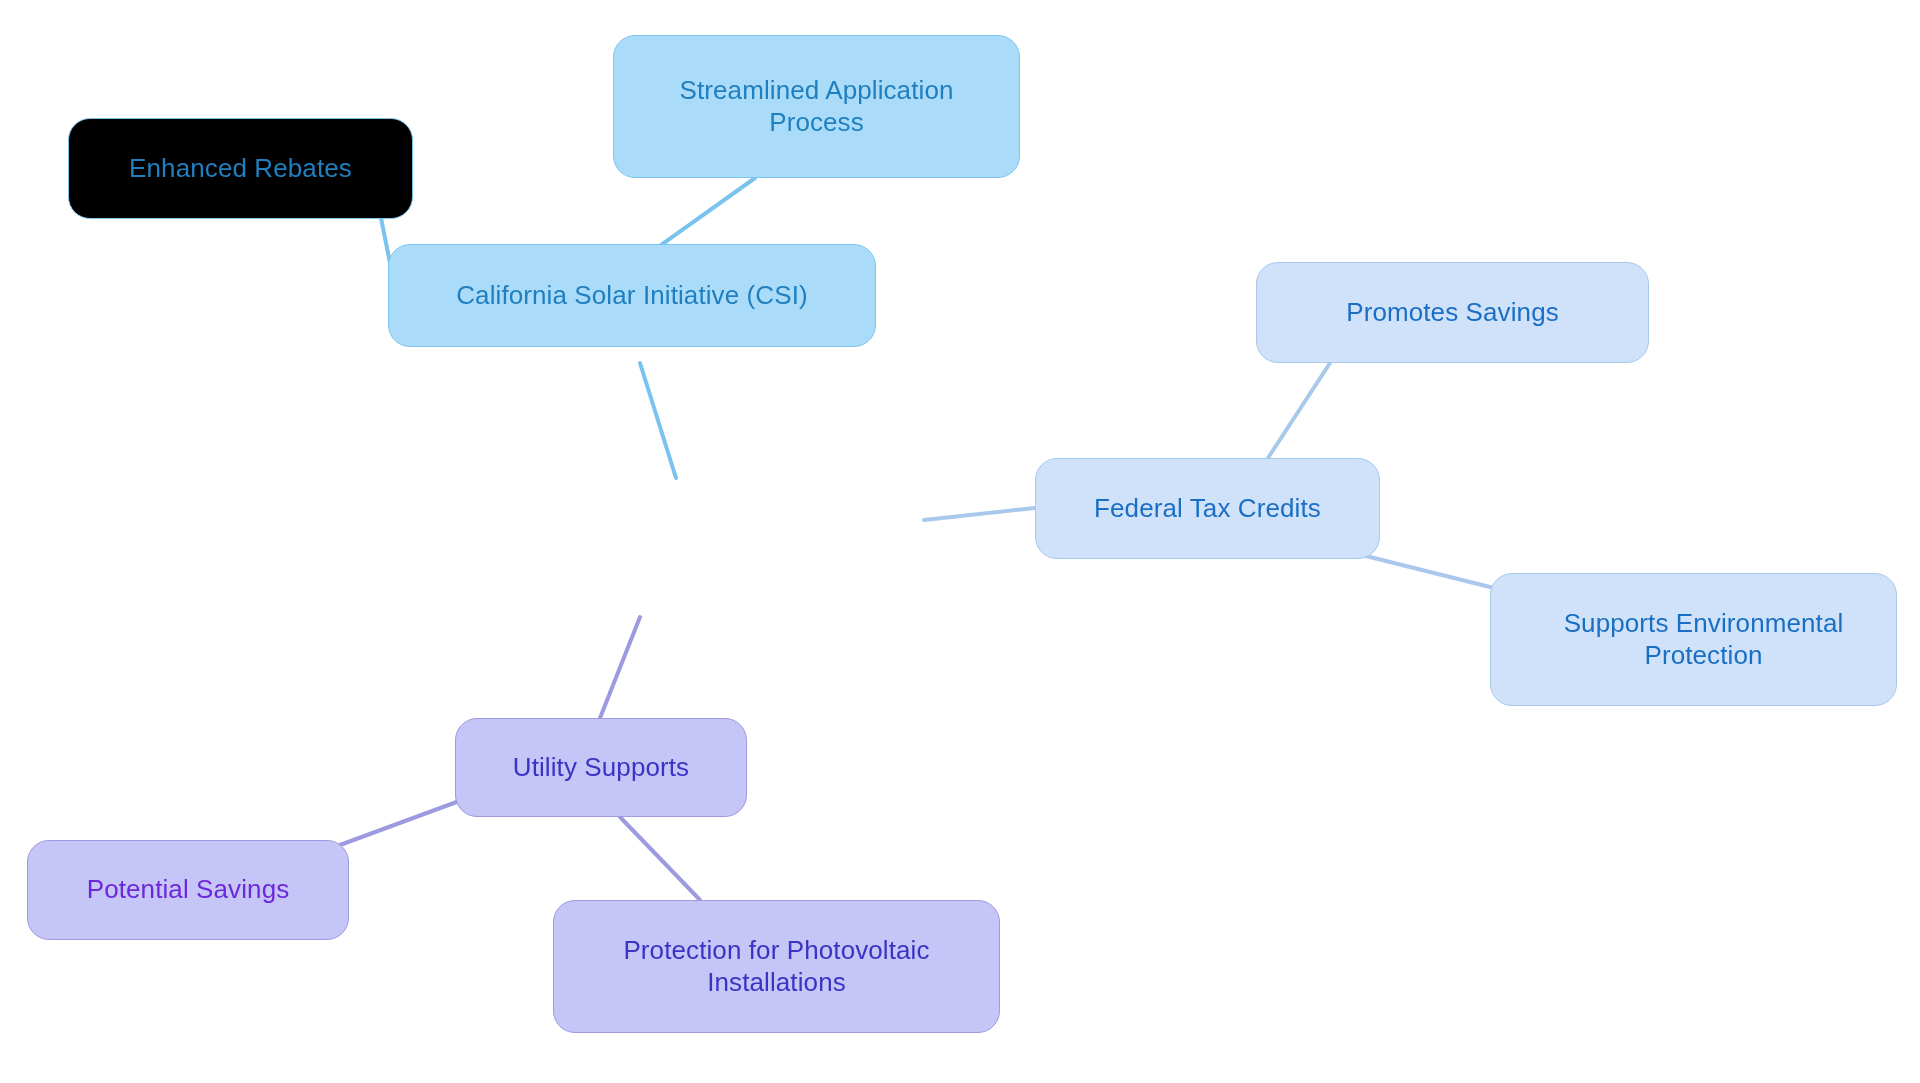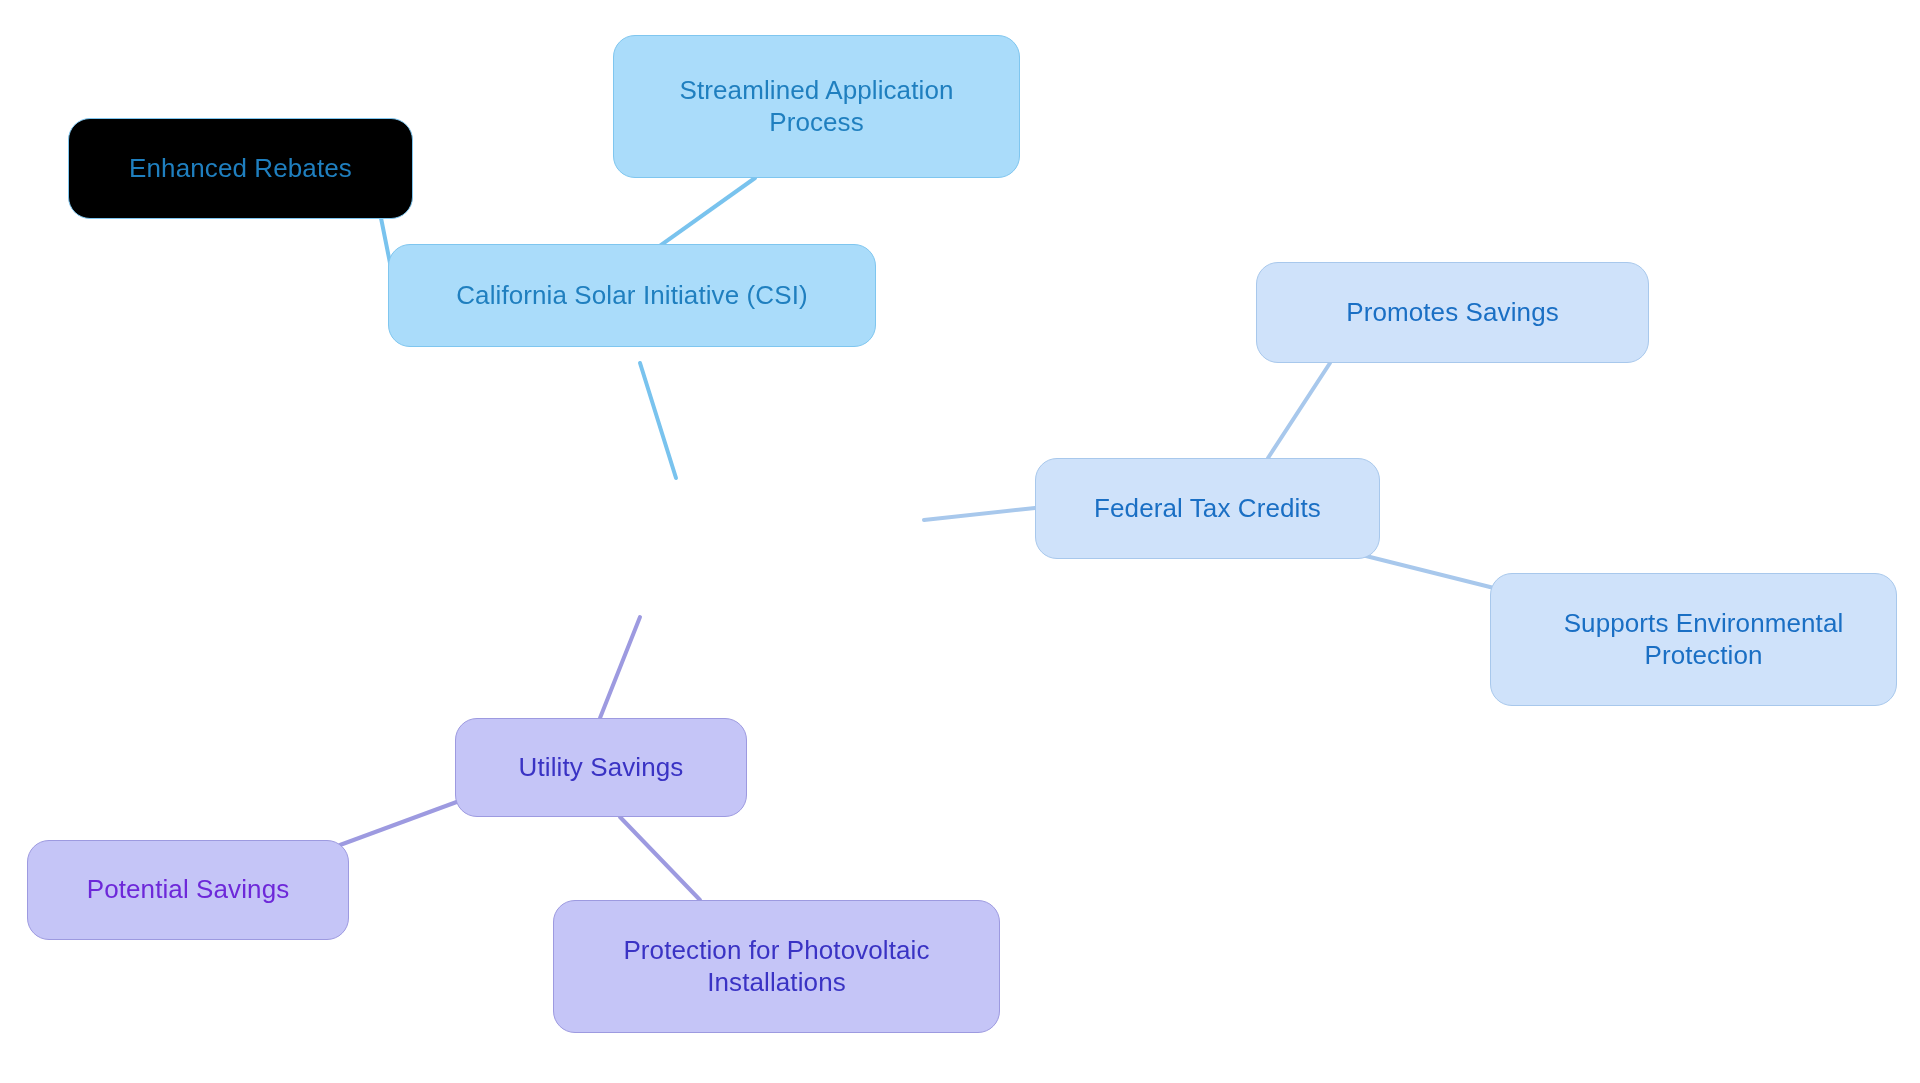--- a/index.html
+++ b/index.html
@@ -78,20 +78,20 @@
   <div class="node node-leaf" style="left: 613px; top: 35px; width: 407px; height: 143px; background: rgb(170, 220, 250); color: rgb(31, 127, 191); border-color: rgb(127, 198, 239);">Streamlined Application
 Process</div>
 
   <div class="node node-branch" style="left: 1035px; top: 458px; width: 345px; height: 101px; background: rgb(207, 226, 250); color: rgb(26, 111, 196); border-color: rgb(168, 200, 236);">Federal Tax Credits</div>
 
   <div class="node node-leaf" style="left: 1228px; top: 262px; width: 393px; height: 101px; background: rgb(207, 226, 250); color: rgb(26, 111, 196); border-color: rgb(168, 200, 236); margin-left: 28px;">Promotes Savings</div>
 
   <div class="node node-leaf" style="left: 1490px; top: 573px; width: 407px; height: 133px; background: rgb(207, 226, 250); color: rgb(26, 111, 196); border-color: rgb(168, 200, 236); padding-left: 34px;">Supports Environmental
 Protection</div>
 
-  <div class="node node-branch" style="left: 455px; top: 718px; width: 292px; height: 99px; background: rgb(197, 197, 247); color: rgb(58, 51, 196); border-color: rgb(157, 154, 224);">Utility Savings</div>
+  <div class="node node-branch" style="left: 455px; top: 718px; width: 292px; height: 99px; background: rgb(197, 197, 247); color: rgb(58, 51, 196); border-color: rgb(157, 154, 224);">Utility Supports</div>
 
   <div class="node node-leaf" style="left: 27px; top: 840px; width: 322px; height: 100px; background: rgb(197, 197, 247); color: #6d28d9; border-color: rgb(157, 154, 224);">Potential Savings</div>
 
   <div class="node node-leaf" style="left: 553px; top: 900px; width: 447px; height: 133px; background: rgb(197, 197, 247); color: rgb(58, 51, 196); border-color: rgb(157, 154, 224);">Protection for Photovoltaic
 Installations</div>
 
 </div>
 
 </body></html>

